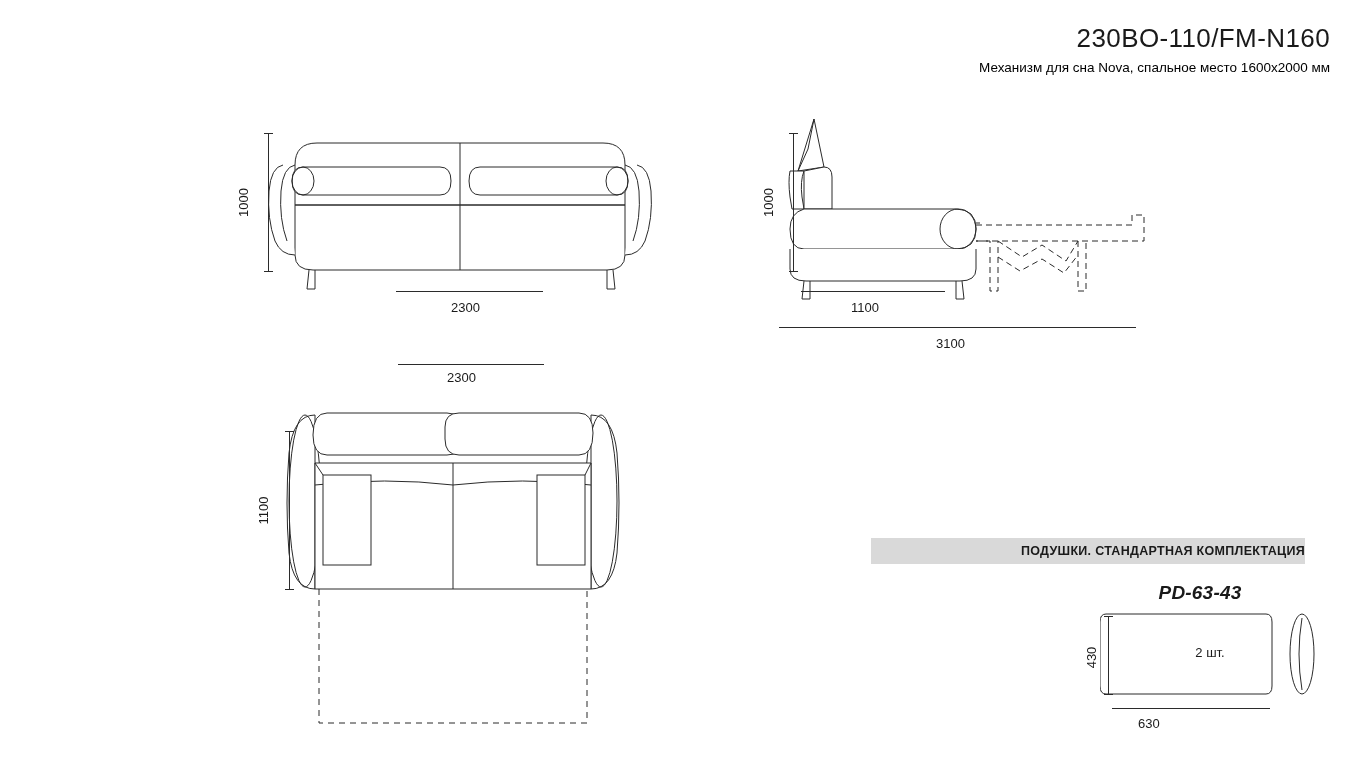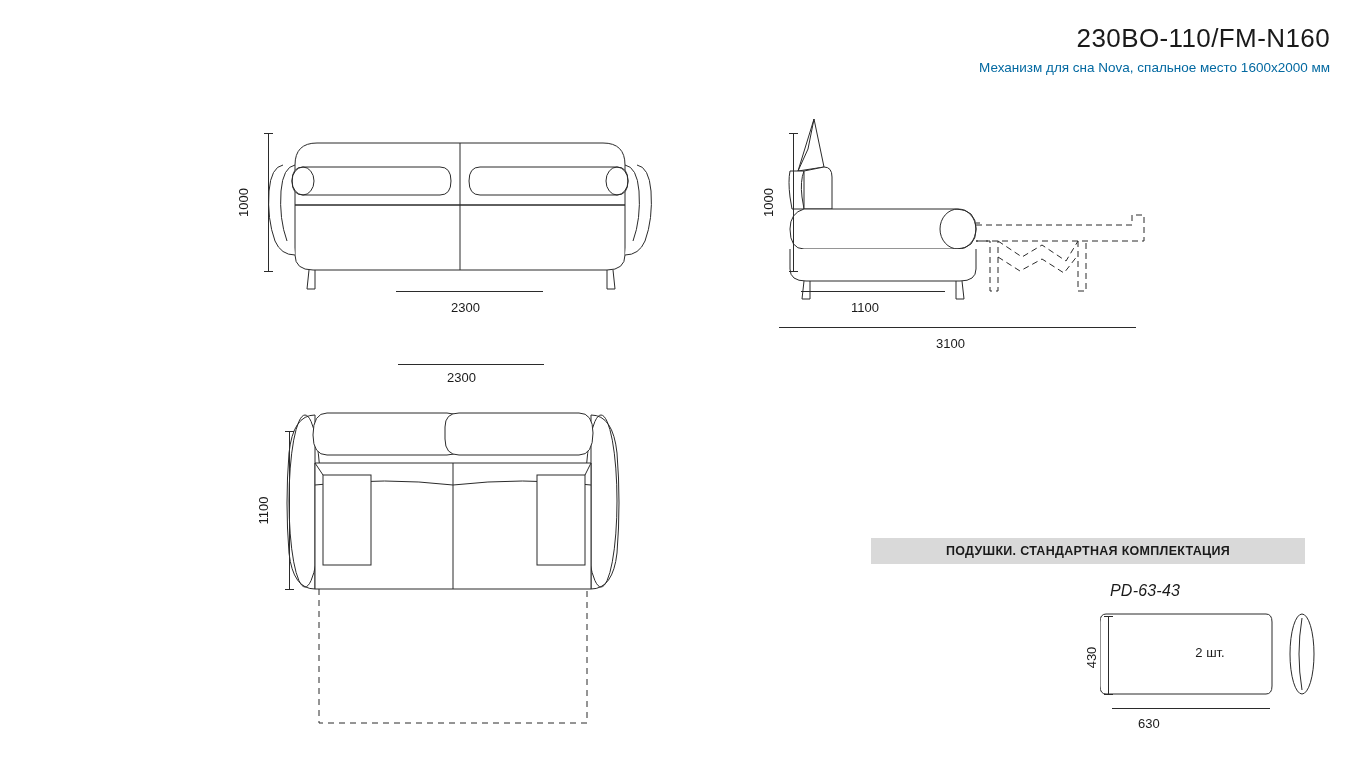--- a/index.html
+++ b/index.html
@@ -28,21 +28,21 @@
     font-size: 26px;
     font-weight: normal;
     letter-spacing: 0.4px;
     line-height: 1.1;
     white-space: nowrap;
   }
   .subtitle {
     margin-top: 7px;
     font-size: 13.5px;
     font-weight: normal;
-    color: #0369a1;
+    color: #000000;
     white-space: nowrap;
   }
   
   .dim-label {
     position: absolute;
     font-size: 13px;
     color: #1a1a1a;
     white-space: nowrap;
   }
   .dim-label.vert {
@@ -67,35 +67,36 @@
   
   .pillow-banner {
     position: absolute;
     left: 871px;
     top: 538px;
     width: 434px;
     height: 26px;
     background: #d9d9d9;
     display: flex;
     align-items: center;
-    justify-content: center;
+    justify-content: flex-end;
   }
   .pillow-banner span {
     font-size: 12.5px;
     font-weight: bold;
     letter-spacing: 0.3px;
     color: #1a1a1a;
   }
   .pillow-code {
     position: absolute;
     left: 1110px;
     top: 582px;
     width: 180px;
-    font-size: 16px;
-    font-weight: normal;
+    text-align: center;
+    font-size: 19px;
+    font-weight: bold;
     font-style: italic;
     letter-spacing: 0.2px;
   }
   .pillow-qty {
     position: absolute;
     left: 1110px;
     top: 645px;
     width: 180px;
     text-align: center;
     font-size: 13px;

